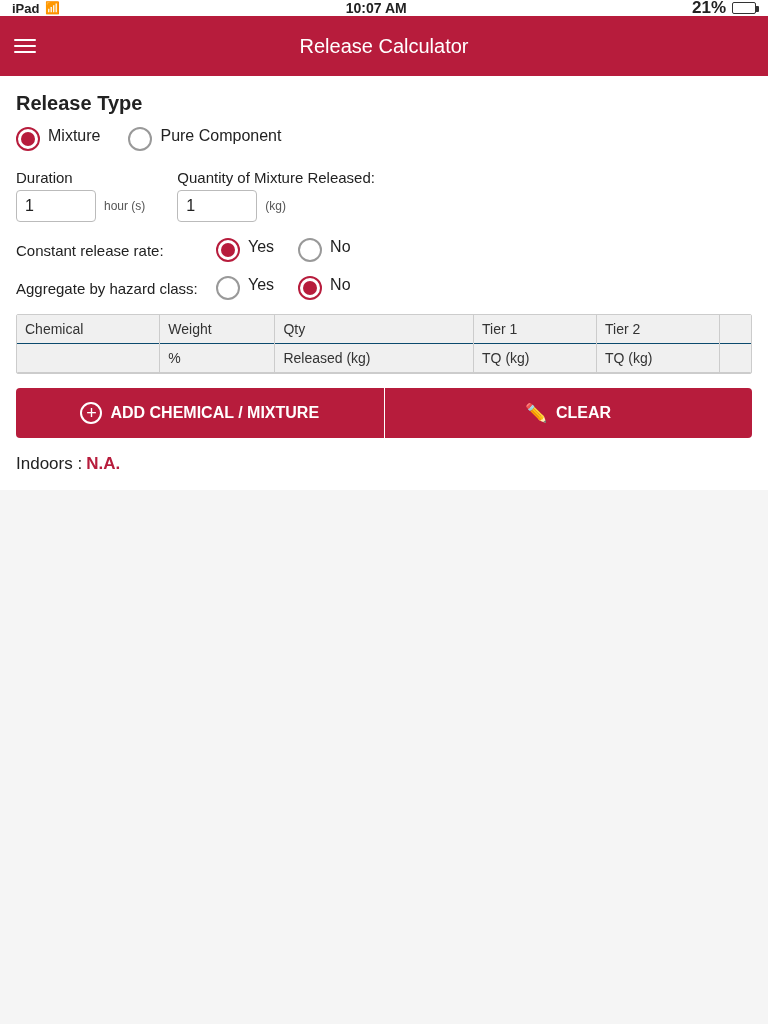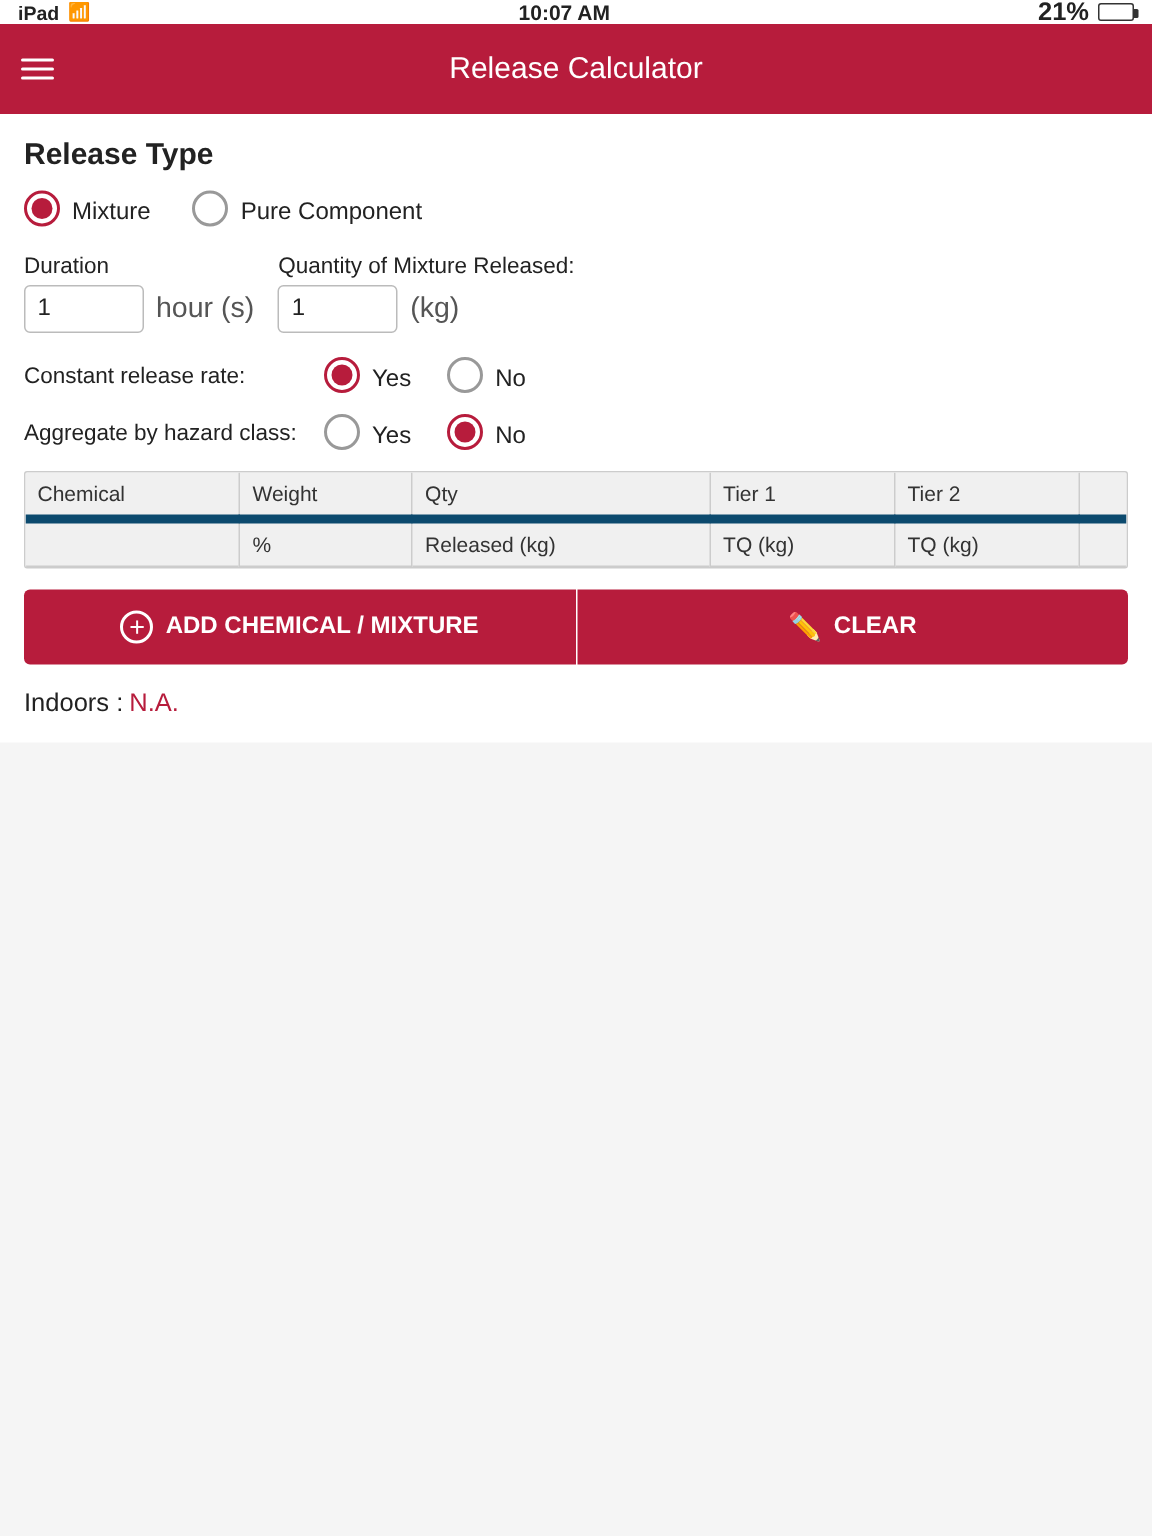--- a/index.html
+++ b/index.html
@@ -83,21 +83,21 @@
 
     
     .release-type-row {
       display: flex;
       align-items: center;
       gap: 28px;
       margin-bottom: 18px;
     }
     .radio-option {
       display: flex;
-      align-items: flex-end;
+      align-items: flex-start;
       gap: 8px;
       cursor: pointer;
     }
     .radio-outer {
       width: 24px; height: 24px;
       border-radius: 50%;
       border: 2px solid #999;
       display: flex; align-items: center; justify-content: center;
     }
     .radio-outer.selected {
@@ -110,21 +110,21 @@
     }
     .radio-label {
       font-size: 16px;
       color: #222;
     }
 
     
     .form-row {
       display: flex;
       align-items: flex-start;
-      gap: 16px;
+      gap: 32px;
       margin-bottom: 16px;
     }
     .form-group {
       display: flex;
       flex-direction: column;
       gap: 4px;
     }
     .form-label {
       font-size: 15px;
       color: #222;
@@ -138,21 +138,21 @@
     .form-input {
       border: 1px solid #bbb;
       border-radius: 4px;
       padding: 6px 8px;
       font-size: 16px;
       width: 80px;
       color: #222;
       background: #fff;
     }
     .form-unit {
-      font-size: 19px;
+      font-size: 12px;
       color: #555;
     }
 
     
     .field-row {
       display: flex;
       align-items: center;
       margin-bottom: 14px;
     }
     .field-label {
@@ -192,21 +192,21 @@
     }
     thead th {
       font-size: 14px;
       font-weight: 500;
       color: #333;
       padding: 6px 8px;
       text-align: left;
       border-right: 1px solid #ccc;
     }
     thead th:last-child { border-right: none; }
-    .th-top { border-bottom: 6px solid #0c4a6e; }
+    .th-top { border-bottom: 1px solid #0c4a6e; }
     .th-bottom { border-bottom: 1px solid #ccc; }
 
     
     .button-row {
       display: flex;
       gap: 0;
       margin-bottom: 16px;
     }
     .btn-add {
       flex: 1;
@@ -253,21 +253,21 @@
     
     .result-row {
       font-size: 17px;
       color: #222;
       display: flex;
       align-items: center;
       gap: 4px;
     }
     .result-value {
       color: #b71c3c;
-      font-weight: 400;
+      font-weight: 700;
     }
 
     
     .btn-divider {
       width: 1px;
       background: rgba(255,255,255,0.3);
       flex-shrink: 0;
     }
   </style>
 </head>

